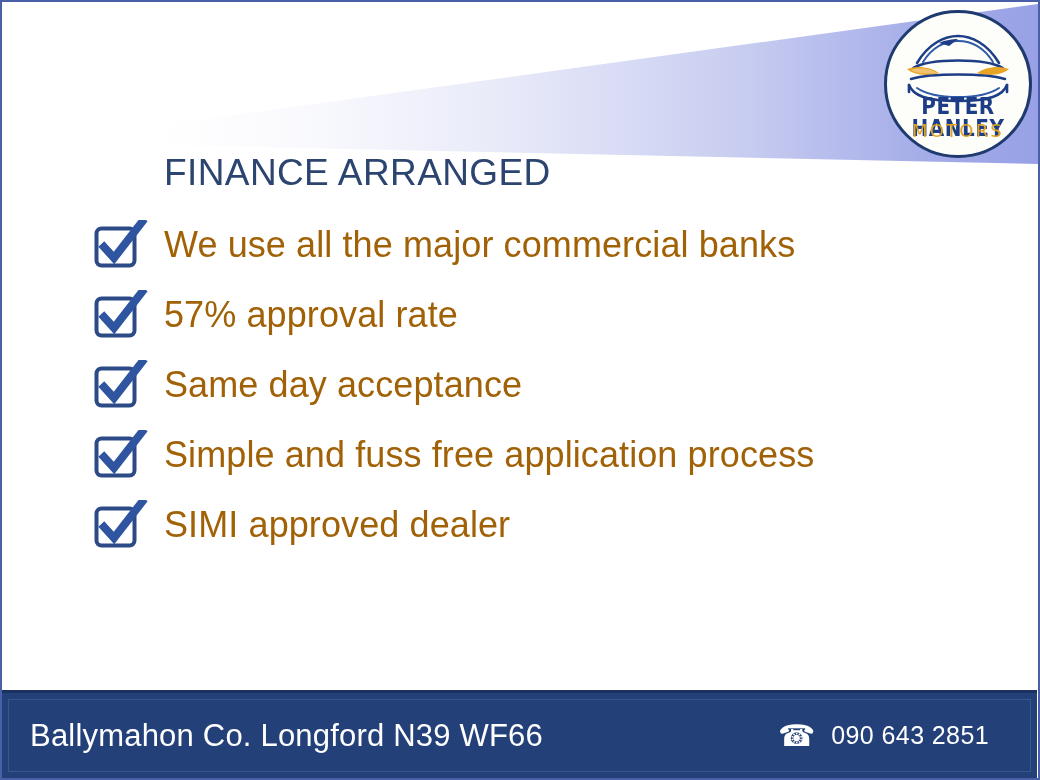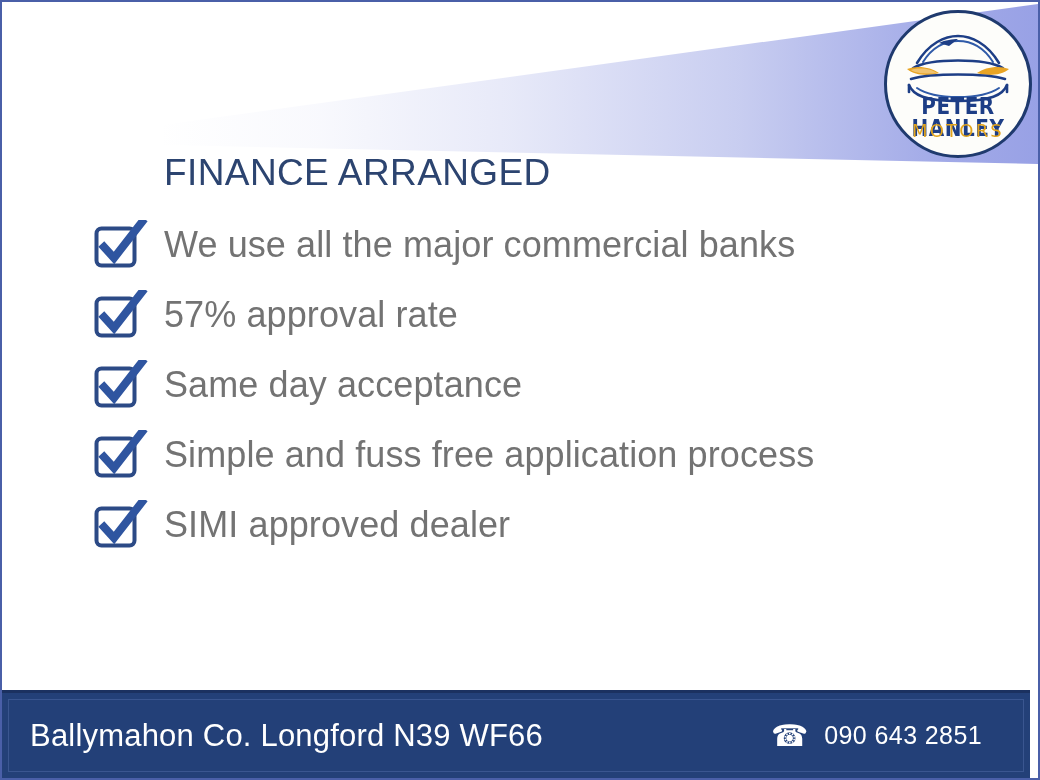--- a/index.html
+++ b/index.html
@@ -111,32 +111,32 @@
   }
   .check-icon {
     width: 56px;
     height: 50px;
     flex: 0 0 56px;
     position: relative;
   }
   .check-icon svg { display: block; }
   .check-label {
     font-size: 36px;
-    color: #737373;
+    color: #a16207;
     font-weight: 400;
     letter-spacing: 0.1px;
     white-space: nowrap;
     padding-left: 16px;
   }
 
   
   .footer {
     position: absolute;
     left: 0;
-    right: 8px;
+    right: 1px;
     bottom: 0;
     height: 88px;
     background: #234078;
     border-top: 3px solid #1b3160;
     box-sizing: border-box;
     display: flex;
     align-items: center;
     justify-content: space-between;
     margin-top: 18px;
   }

